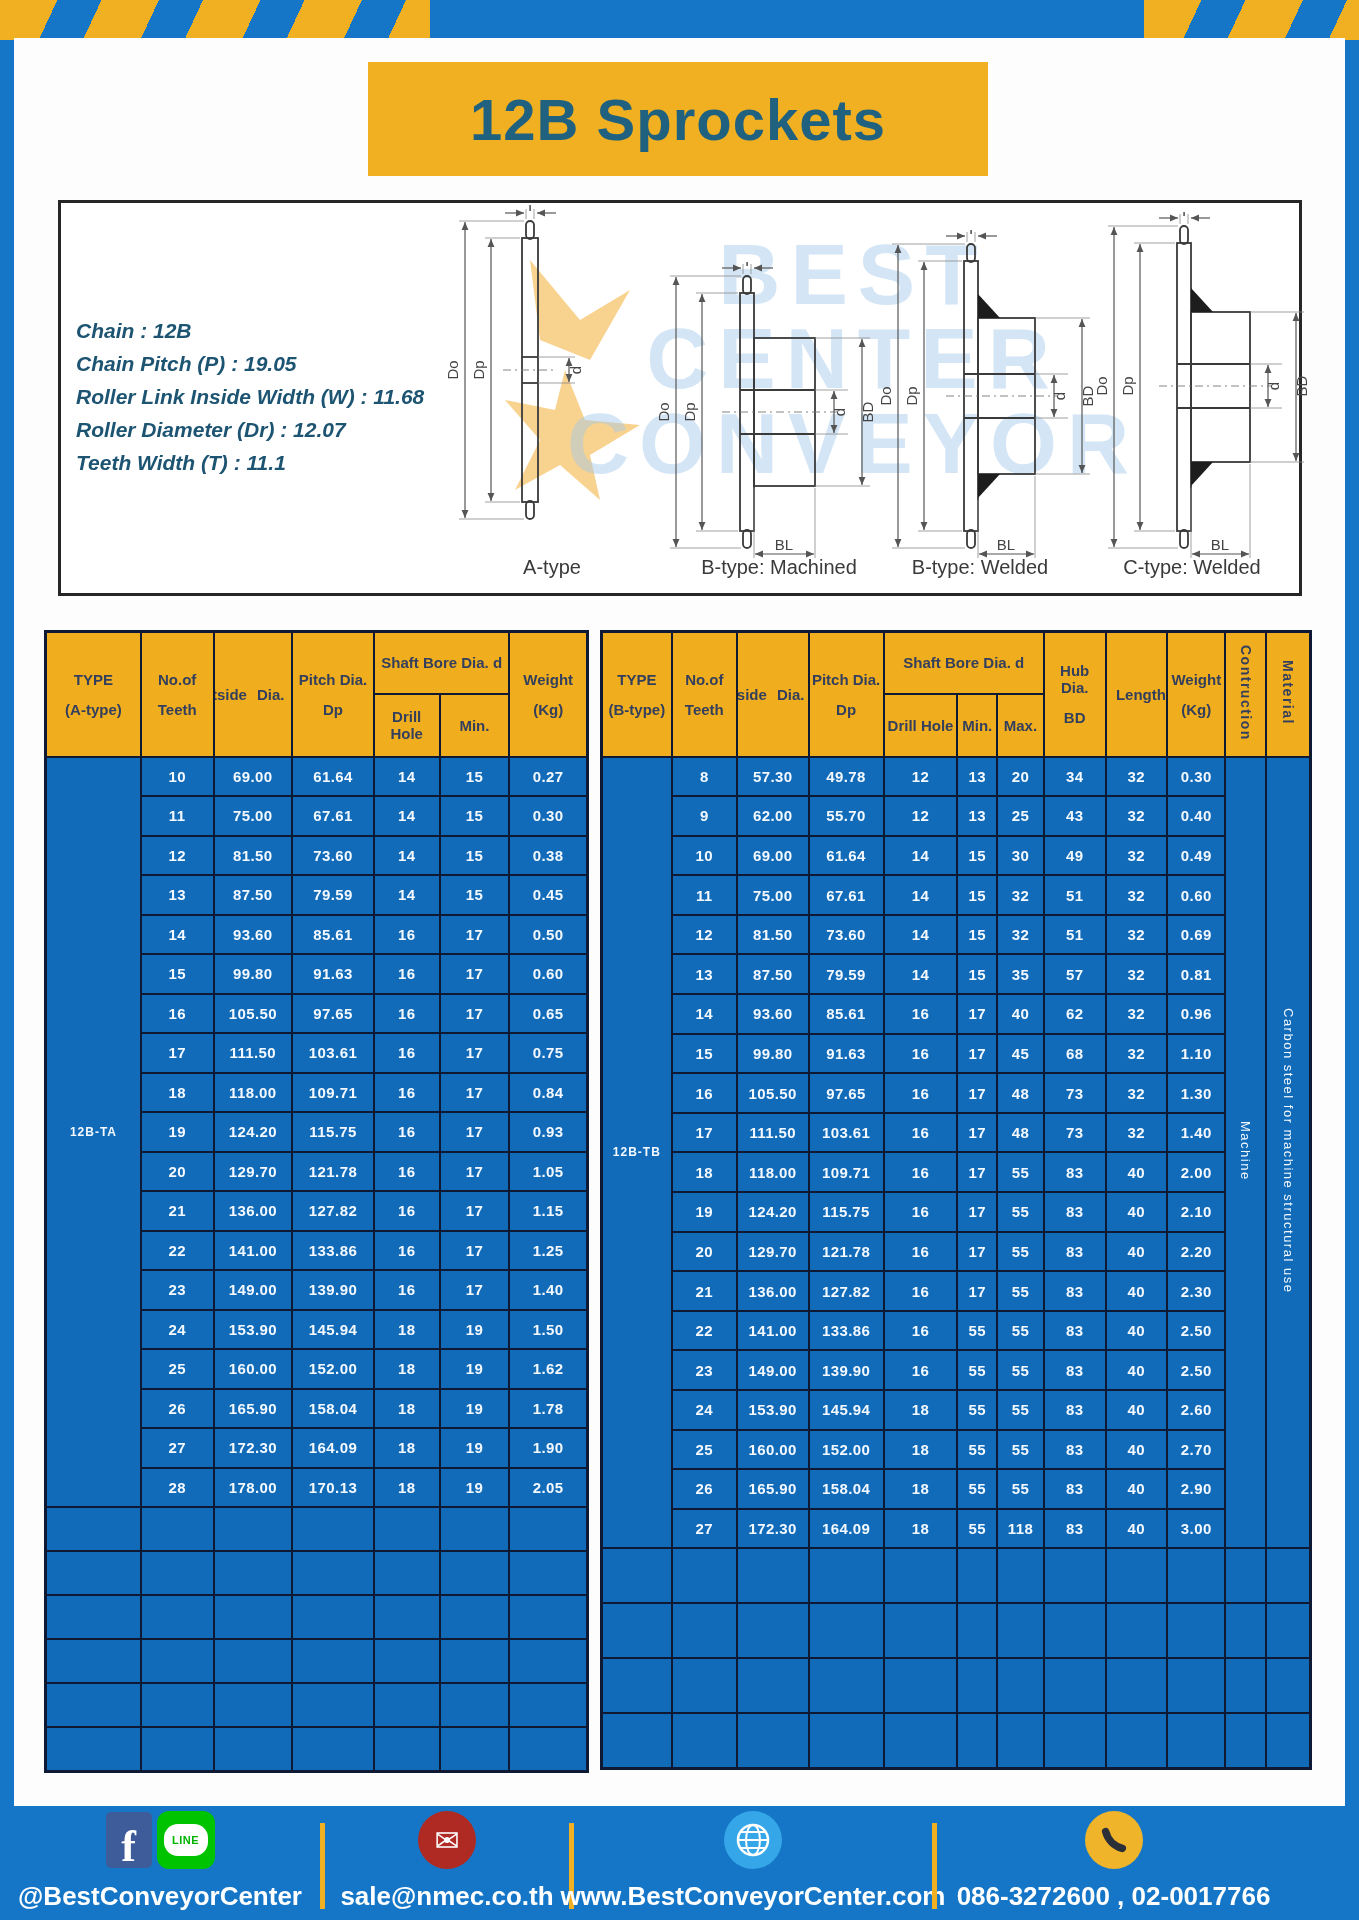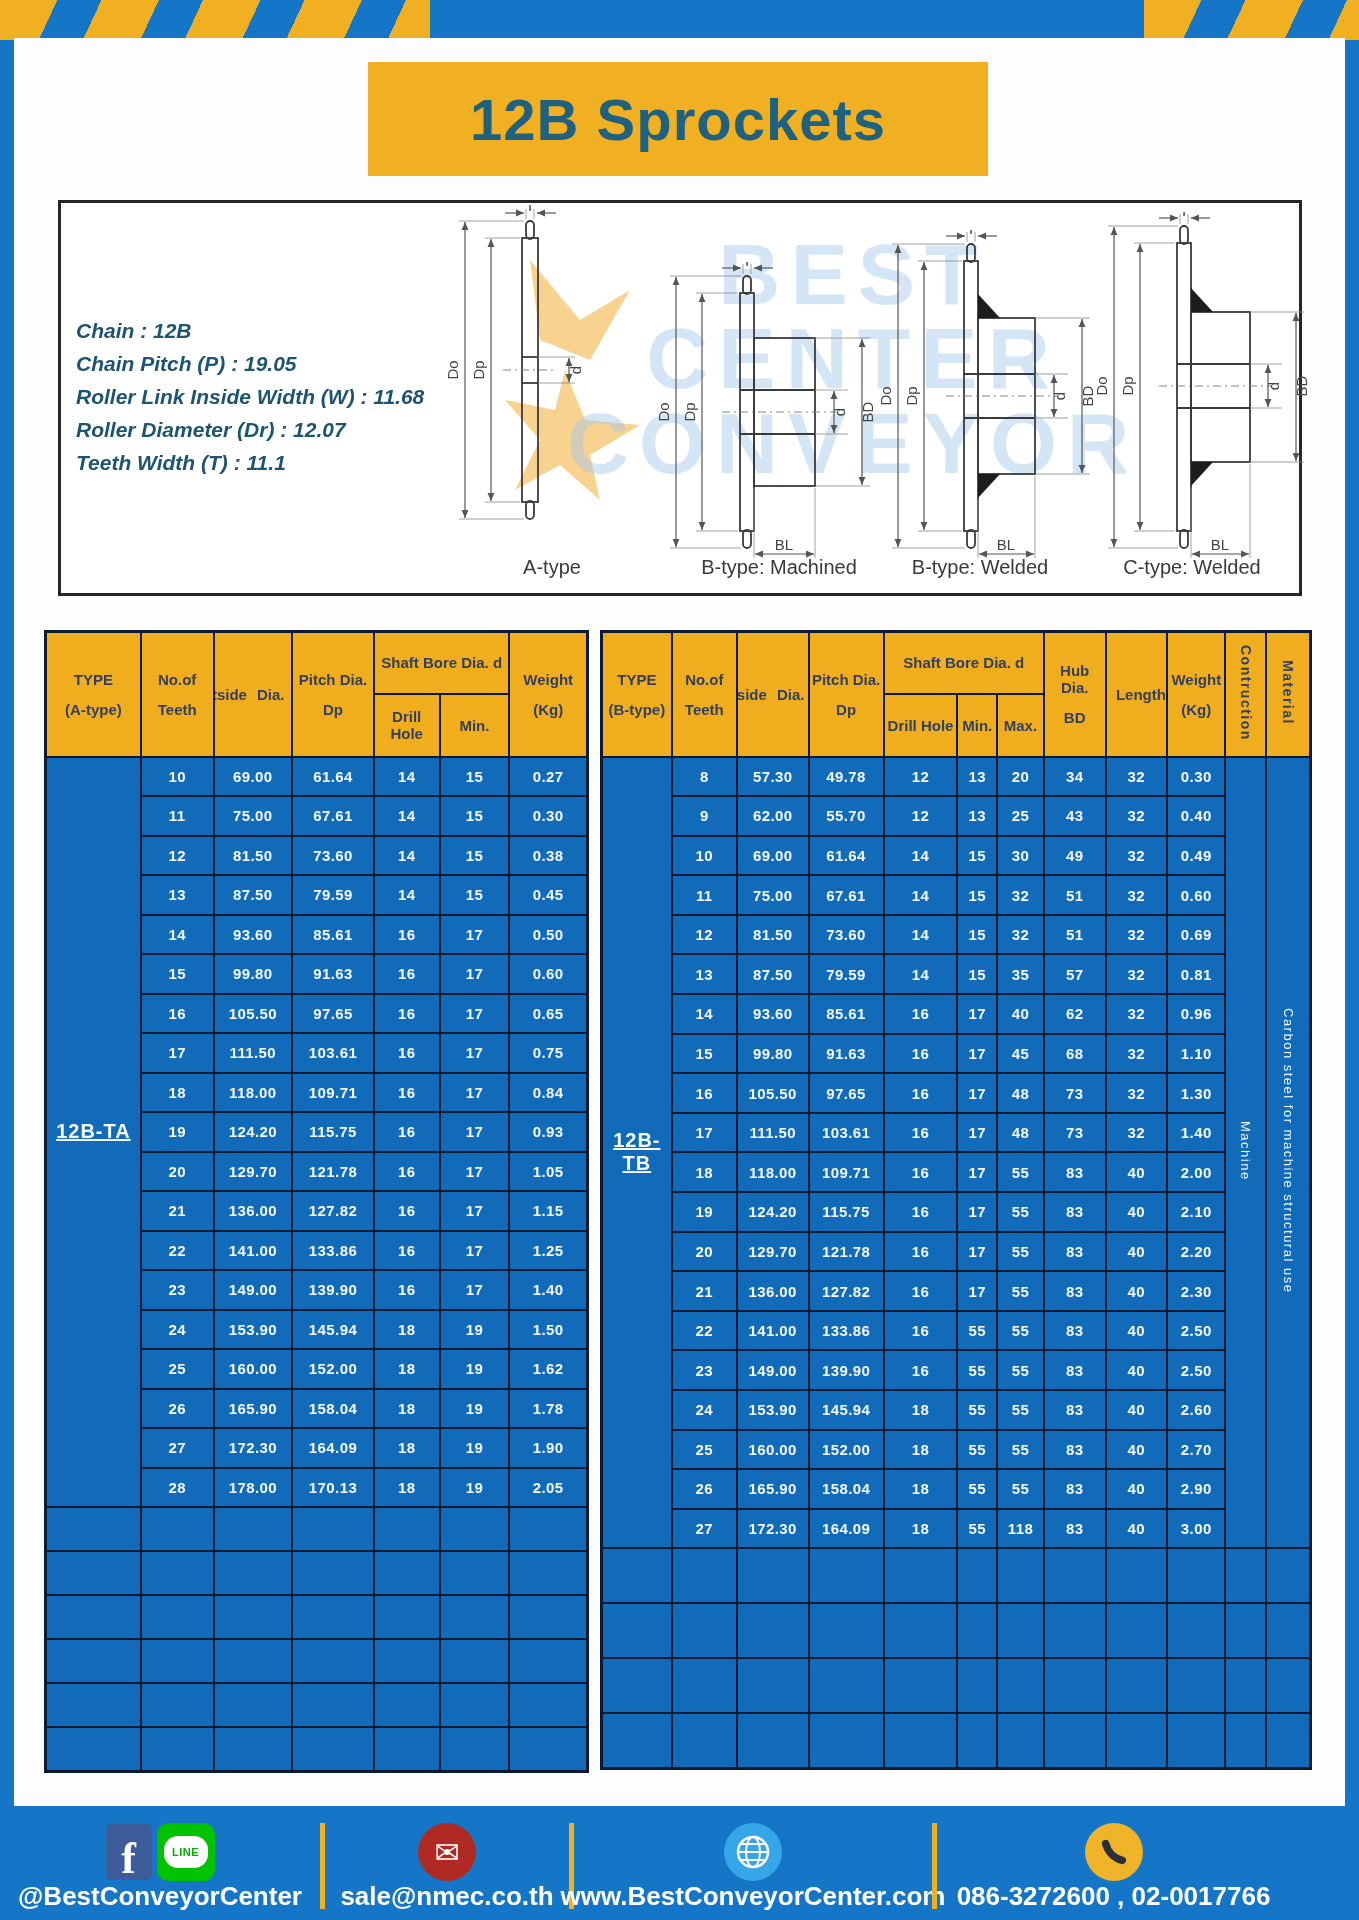--- a/index.html
+++ b/index.html
@@ -44,34 +44,34 @@
         overflow:hidden;}
   .dtable th{background:#f0ae1e;color:#333f5c;font-size:15px;font-weight:bold;padding:0 2px;}
   .dtable td{background:#116bb8;color:#f4f9ff;font-size:15px;font-weight:bold;
         letter-spacing:0.4px;padding:0;}
   .dtable thead tr:first-child{height:62px;}
   .dtable thead tr:last-child{height:63px;}
   #table-a{left:44px;top:630px;width:545px;}
   #table-b{left:600px;top:630px;width:712px;}
   #table-a tbody tr{height:39.5px;} #table-a tbody tr.empty{height:44px;}
   #table-b tbody tr{height:39.6px;} #table-b tbody tr.empty{height:55px;}
-  td.type-cell{font-size:20px;letter-spacing:1px;text-decoration:underline;}
+  td.type-cell{font-size:12px;letter-spacing:1px;}
   .vtext{writing-mode:vertical-rl;text-orientation:mixed;white-space:nowrap;display:inline-block;
          letter-spacing:1.5px;}
   th .vtext{font-size:14px;}
   td .vtext{font-size:13px;font-weight:normal;}
   .hlines{display:flex;flex-direction:column;gap:13px;align-items:center;justify-content:center;}
   .hlines2{display:flex;flex-direction:row;gap:10px;align-items:center;justify-content:center;}
   
   #footer{position:absolute;left:0;top:1806px;width:1359px;height:114px;background:#1576c8;
           display:flex;align-items:stretch;}
   .fsec{display:flex;flex-direction:column;align-items:center;justify-content:flex-end;
         padding-bottom:8px;box-sizing:border-box;}
   .fdiv{width:5px;background:#f0b021;height:86px;align-self:center;margin-top:6px;}
-  .ftext{color:#ffffff;font-size:26px;font-weight:bold;white-space:nowrap;margin-top:0;}
+  .ftext{color:#ffffff;font-size:26px;font-weight:bold;white-space:nowrap;margin-top:12px;}
   .icon-row{display:flex;gap:5px;align-items:center;}
   .fb-icon{width:46px;height:56px;background:#3e5c9a;border-radius:5px;display:flex;
            align-items:flex-end;justify-content:center;color:#fff;font-size:44px;font-weight:bold;
            font-family:"Liberation Serif",serif;line-height:0.95;}
   .line-icon{width:58px;height:58px;background:#00c300;border-radius:12px;display:flex;
              align-items:center;justify-content:center;}
   .line-bubble{width:44px;height:32px;background:#ffffff;border-radius:14px;display:flex;
                align-items:center;justify-content:center;color:#00b300;font-size:11px;
                font-weight:bold;letter-spacing:0.5px;}
   .circle-icon{width:58px;height:58px;border-radius:50%;display:flex;align-items:center;

